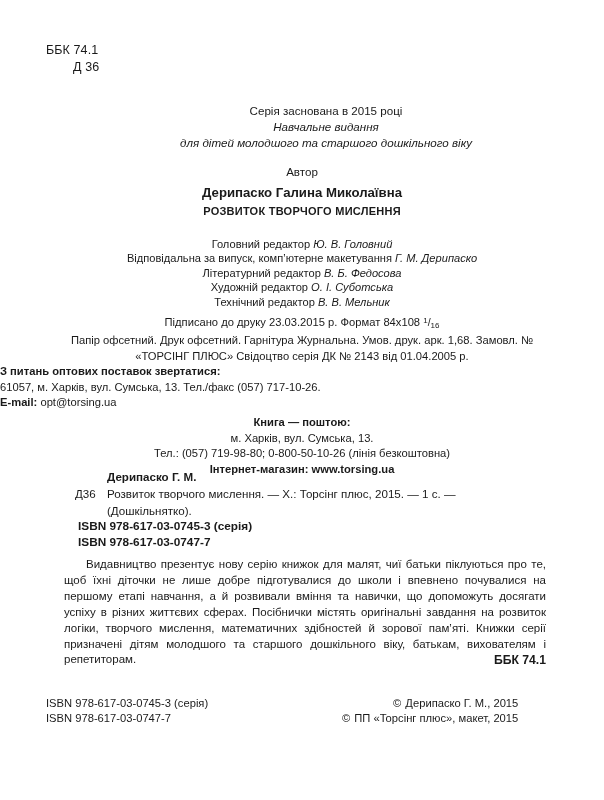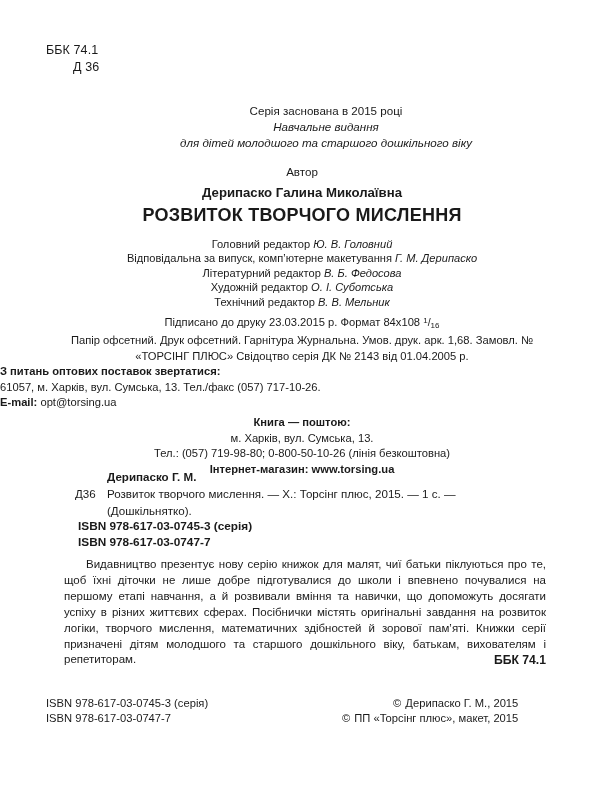--- a/index.html
+++ b/index.html
@@ -69,21 +69,21 @@
     margin-top: 3px;
   }
 
   .book-title {
     position: absolute;
     left: 0;
     right: 0;
     top: 205px;
     text-align: center;
     font-weight: bold;
-    font-size: 18px;
+    font-size: 11px;
     letter-spacing: 0.25px;
   }
 
   
   .staff-block {
     position: absolute;
     left: 0;
     right: 0;
     top: 237px;
     text-align: center;

